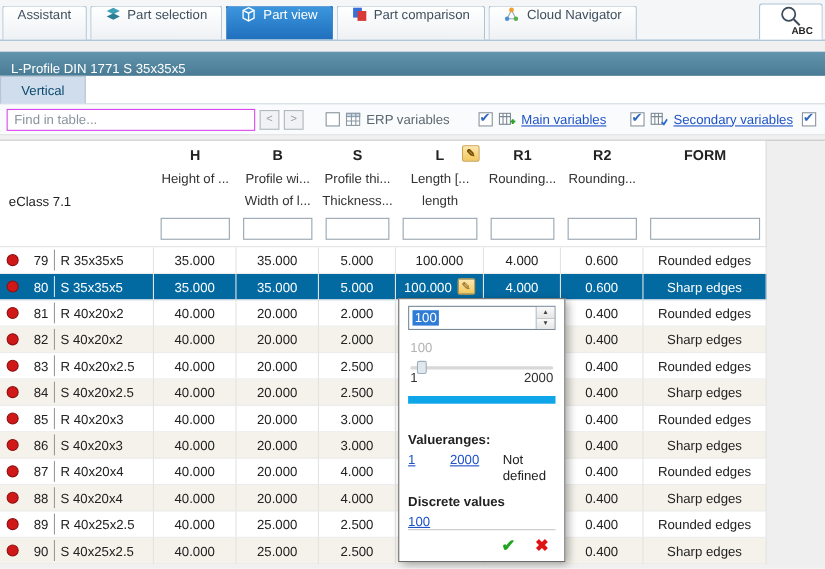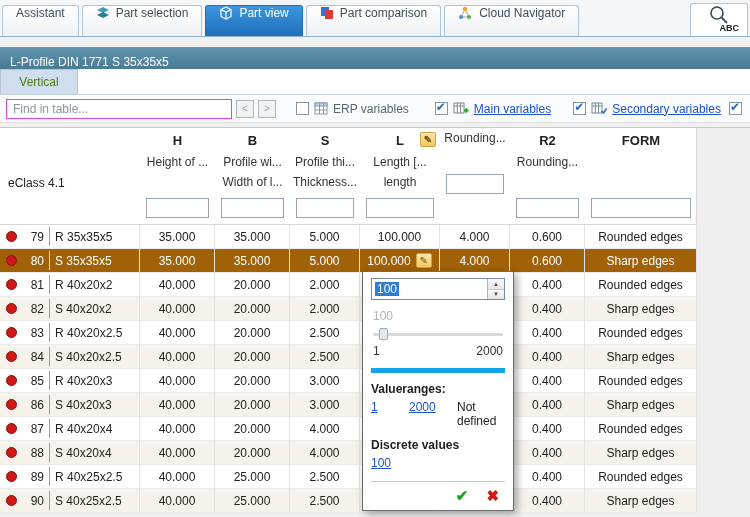--- a/index.html
+++ b/index.html
@@ -16,21 +16,21 @@
        display:flex;justify-content:center;position:relative;cursor:pointer}
   .searchtab .abc{position:absolute;right:8px;bottom:3px;font-size:9px;font-weight:bold;color:#222}
 
   
   .titlebar{margin-top:10px;height:22px;background:linear-gradient(#6394ae,#497b94);color:#fff;display:flex;align-items:flex-end;padding:0 10px}
 
   
   .viewtabs{display:flex;height:26px;background:#fff;border-bottom:1px solid #c2cfdb}
   .vtab{min-width:78px;display:flex;align-items:center;justify-content:center;border:1px solid #b9c6d2;border-bottom:none;cursor:pointer}
   .vtab.active{background:#fff;color:#222}
-  .vtab.inactive{background:#cfdded;color:#4d7c0f}
+  .vtab.inactive{background:#cfdded;color:#0c4a6e}
 
   
   .toolbar{display:flex;align-items:center;height:28px;background:#fafbfc;border-bottom:1px solid #e0e0e0;padding:0 6px}
   .find{width:226px;height:20px;border:1px solid #d946ef;padding:0 6px;font:inherit;color:#333;background:#fff}
   .find::placeholder{color:#8a949e}
   .navbtn{width:18px;height:18px;border:1px solid #b0b8bf;background:#f1f2f3;color:#9aa4ac;font-size:10px;line-height:1;cursor:pointer;margin-left:4px}
   .chk{width:13px;height:13px;border:1px solid #8a949c;background:#fff;display:inline-block;position:relative;cursor:pointer;flex:none}
   .chk.on::after{content:"✔";position:absolute;left:0;top:-3px;font-size:12px;color:#2a69c0}
   .grp{display:flex;align-items:center;gap:5px;white-space:nowrap}
   .lbl-gray{color:#5a6772}
@@ -46,21 +46,21 @@
   .c-name{width:140px}.c-h{width:75px}.c-b{width:75px}.c-s{width:70px}.c-l{width:80px}.c-r1{width:70px}.c-r2{width:75px}.c-form{width:112px}
   .hname{align-items:flex-start}
   .eclass{margin-top:auto;margin-bottom:34px;margin-left:8px;color:#222}
   .hletter{height:24px;display:flex;align-items:center;justify-content:center;font-weight:bold;font-size:13px;width:100%;position:relative}
   .hdesc{height:20px;display:flex;align-items:center;justify-content:center;color:#333;width:100%;white-space:nowrap;overflow:hidden}
   .hfilter{height:32px;display:flex;align-items:center;justify-content:center;width:100%}
   .hfilter input{width:calc(100% - 12px);height:20px;border:1px solid #98a5b0;font:inherit;padding:0 4px;background:#fff}
   .tbody{background:#fff;width:697px;border-right:1px solid #d7d7d7}
   .trow{height:24px;background:#fff;cursor:default}
   .trow.shade{background:#f4f2ea}
-  .trow.selected{background:#a16207;color:#fff}
+  .trow.selected{background:#0369a1;color:#fff}
   .cell{flex:none;display:flex;align-items:center;justify-content:center;border-right:1px solid #e3e3e3;border-bottom:1px solid #ececec;overflow:hidden;white-space:nowrap}
   .cell.c-name{justify-content:flex-start;padding-left:6px;gap:4px}
   .dot{width:11px;height:11px;border-radius:50%;background:#d01818;border:1px solid #8f0f0f;flex:none}
   .rownum{width:23px;text-align:right;flex:none}
   .namebar{width:0;border-left:1px solid #9a9a9a;align-self:stretch;margin:2px 1px}
   .trow.selected .namebar{border-color:#cfe0f5}
   .pencil{width:16px;height:15px;background:linear-gradient(#fbe7b0,#f3c95f);border:1px solid #cfa24a;border-radius:2px;
           display:inline-flex;align-items:center;justify-content:center;font-size:10px;color:#7a4f00;cursor:pointer;flex:none}
   .hpencil{position:absolute;right:4px;top:4px}
   .row-pencil{margin-left:5px}
@@ -74,21 +74,21 @@
   .spin-btns{width:17px;display:flex;flex-direction:column;border-left:1px solid #aab4bd}
   .sb{flex:1;display:flex;align-items:center;justify-content:center;font-size:6px;color:#444;
       background:linear-gradient(#fafafa,#e6e6e6);cursor:pointer}
   .sb + .sb{border-top:1px solid #c8c8c8}
   .ghost{color:#b3b3b3;margin:9px 0 2px 2px}
   .slider{position:relative;height:14px;margin:2px 2px 0}
   .groove{position:absolute;left:0;right:0;top:6px;height:3px;background:#d8d8d8;border-radius:2px}
   .handle{position:absolute;left:6px;top:1px;width:9px;height:12px;background:#e0e7ed;border:1px solid #9fb0bd;border-radius:2px;cursor:pointer}
   .sliderlabels{display:flex;justify-content:space-between;color:#333;margin:3px 2px 0}
   .vr-title{font-weight:bold;margin-top:10px}
-  .vr-title.sep{border-top:5px solid #0ea5e9;padding-top:9px}
+  .vr-title.sep{border-top:7px solid #0ea5e9;padding-top:26px}
   .vr-row{display:flex;margin-top:4px}
   .vr-min{width:38px}.vr-max{width:48px}.vr-step{flex:1}
   .popup a{color:#1d52c8;text-decoration:underline;cursor:pointer}
   .discrete{margin-top:4px}
   .popup-footer{margin-top:auto;border-top:1px solid #c9c9c9;padding:5px 6px 0 0;display:flex;justify-content:flex-end;gap:18px}
   .ok{color:#1ea51e;font-size:15px;font-weight:bold;cursor:pointer}
   .cancel{color:#de1414;font-size:15px;font-weight:bold;cursor:pointer}
 </style>
 </head>
 <body>
@@ -194,21 +194,21 @@
     </span>
     <span class="link">Secondary variables</span>
   </span>
 
   <span class="chk chk-end on"></span>
 </div>
 
 <div class="tablewrap">
   <div class="thead">
     <div class="hcell c-name hname">
-      <span class="eclass">eClass 4.1</span>
+      <span class="eclass">eClass 7.1</span>
     </div>
     <div class="hcell c-h">
       <div class="hletter">
           <span>H</span>
         </div>
       <div class="hdesc">Height of ...</div>
       <div class="hdesc"></div>
       <div class="hfilter">
           <input style="">
         </div>
@@ -238,20 +238,23 @@
         <span>L</span>
         <span class="pencil hpencil">✎</span>
       </div>
       <div class="hdesc">Length [...</div>
       <div class="hdesc">length</div>
       <div class="hfilter">
           <input style="">
         </div>
     </div>
     <div class="hcell c-r1">
+      <div class="hletter">
+          <span>R1</span>
+        </div>
       <div class="hdesc">Rounding...</div>
       <div class="hdesc"></div>
       <div class="hfilter">
           <input style="">
         </div>
     </div>
     <div class="hcell c-r2">
       <div class="hletter">
           <span>R2</span>
         </div>

